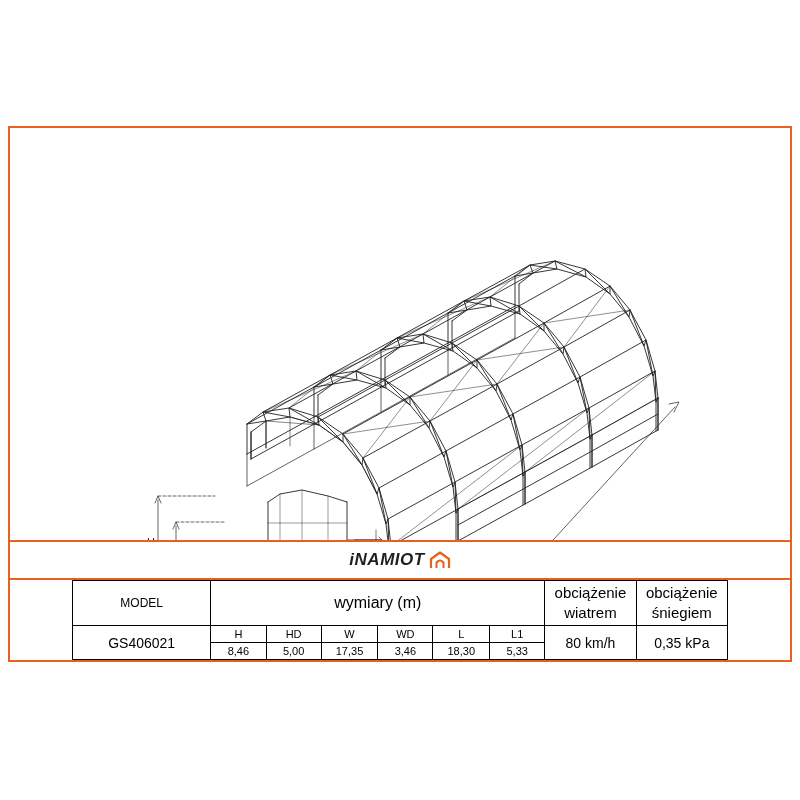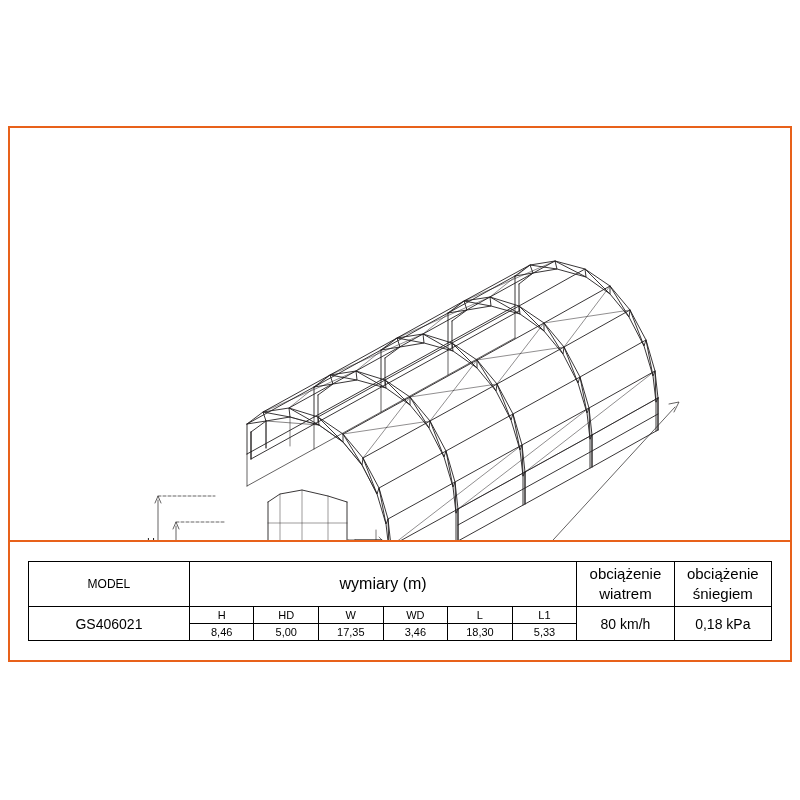--- a/index.html
+++ b/index.html
@@ -64,21 +64,21 @@
     position: relative;
   }
   .table-band {
     flex: 1;
     display: flex;
     align-items: center;
     justify-content: center;
   }
   table.spec {
     border-collapse: collapse;
-    width: 744px;
+    width: 656px;
     font-size: 11px;
   }
   table.spec td, table.spec th {
     border: 1px solid #000;
     text-align: center;
     vertical-align: middle;
     padding: 2px 3px;
     font-weight: normal;
   }
   .cell-model-label {
@@ -259,20 +259,31 @@
       <text x="141" y="418" font-size="11" fill="#231f20" text-anchor="middle">H</text>
       <text x="159" y="451" font-size="11" fill="#231f20" text-anchor="middle">HD</text>
       <text x="309" y="525" font-size="11" fill="#231f20" text-anchor="middle">W</text>
       <text x="312" y="503" font-size="11" fill="#231f20" text-anchor="middle">WD</text>
       <text x="518" y="452" font-size="11" fill="#231f20" text-anchor="middle">L</text>
       <text x="460" y="458" font-size="10" fill="#231f20" text-anchor="middle">L1</text>
       <text x="460" y="488" font-size="10" fill="#231f20" text-anchor="middle">L1</text>
     </svg>
   </div>
 
+  <div class="logo-band">
+    <div class="logo">
+      <span class="logo-text">iNAMIOT</span>
+      <span class="logo-mark">
+        <svg width="22" height="18" viewBox="0 0 22 18">
+          <path d="M2 17 L2 8 L11 1.5 L20 8 L20 17" fill="none" stroke="#E8611A" stroke-width="2.2" stroke-linejoin="round"></path>
+          <path d="M7.5 17 L7.5 11.5 Q11 7.5 14.5 11.5 L14.5 17" fill="none" stroke="#E8611A" stroke-width="2" stroke-linejoin="round"></path>
+        </svg>
+      </span>
+    </div>
+  </div>
 
   <div class="table-band">
     <table class="spec">
       <tbody>
         <tr>
           <td class="cell-model-label" rowspan="1">MODEL</td>
           <td class="cell-dims-header" colspan="6">wymiary (m)</td>
           <td class="cell-load-head">
             <div>obciążenie</div>
             <div>wiatrem</div>
@@ -284,21 +295,21 @@
         </tr>
         <tr>
           <td class="cell-model-value" rowspan="2">GS406021</td>
           <td class="cell-dim-head">H</td>
           <td class="cell-dim-head">HD</td>
           <td class="cell-dim-head">W</td>
           <td class="cell-dim-head">WD</td>
           <td class="cell-dim-head">L</td>
           <td class="cell-dim-head">L1</td>
           <td class="cell-load-value" rowspan="2">80 km/h</td>
-          <td class="cell-load-value" rowspan="2">0,18 kPa</td>
+          <td class="cell-load-value" rowspan="2">0,35 kPa</td>
         </tr>
         <tr>
           <td>8,46</td>
           <td>5,00</td>
           <td>17,35</td>
           <td>3,46</td>
           <td>18,30</td>
           <td>5,33</td>
         </tr>
       </tbody>

